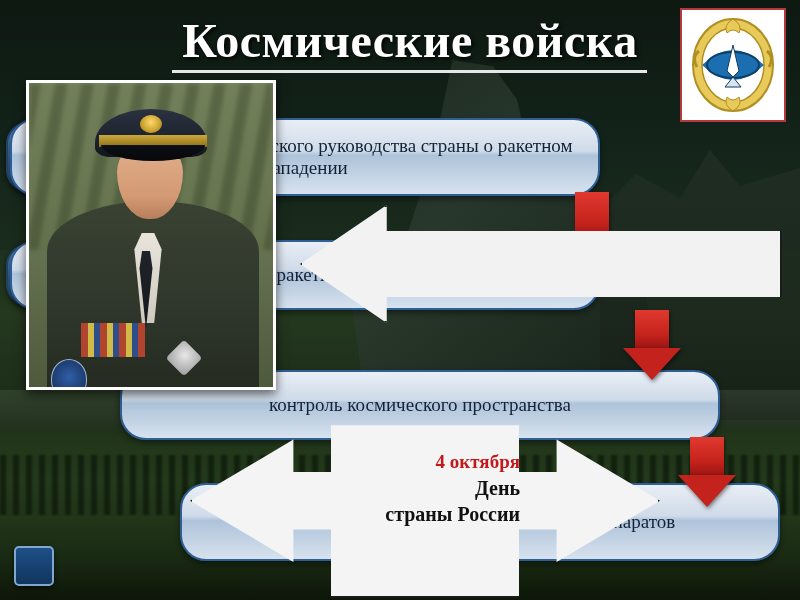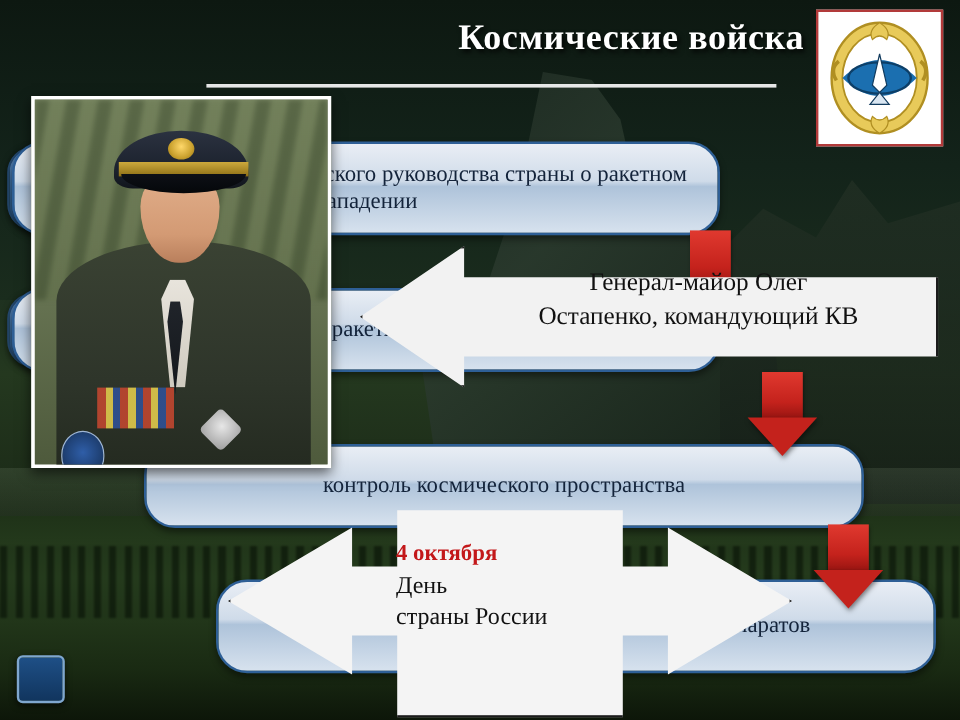--- a/index.html
+++ b/index.html
@@ -55,22 +55,22 @@
   }
   .silhouette2{
     position:absolute;left:600px;top:120px;width:200px;height:300px;
     background:linear-gradient(180deg,#243226 0%,#151e17 100%);
     clip-path:polygon(0% 30%,18% 18%,40% 26%,55% 10%,70% 22%,100% 16%,100% 100%,0% 100%);
     opacity:.75;
   }
   
   .title{
     position:absolute;left:150px;top:16px;width:520px;
-    text-align:right;
-    font-size:30px;font-weight:bold;color:#ffffff;
+    text-align:center;
+    font-size:48px;font-weight:bold;color:#ffffff;
     text-shadow:2px 2px 4px rgba(0,0,0,.85);
     letter-spacing:.5px;
     line-height:1.05;
   }
   .title-underline{
     position:absolute;left:172px;top:70px;width:475px;height:3px;
     background:#f2f2f2;opacity:.95;
   }
   
   .emblem{
@@ -205,25 +205,25 @@
   
   .callout-bottom{
     position:absolute;left:190px;top:418px;width:470px;height:180px;
     background:#f4f4f4;border:2px solid #1b1b1b;box-sizing:border-box;
     clip-path:polygon(
       0% 46%, 22% 12%, 22% 30%, 30% 30%, 30% 4%, 70% 4%, 70% 30%, 78% 30%, 78% 12%, 100% 46%,
       78% 80%, 78% 62%, 70% 62%, 70% 100%, 30% 100%, 30% 62%, 22% 62%, 22% 80%);
     box-shadow:0 4px 9px rgba(0,0,0,.45);
   }
   .callout-bottom-text{
-    position:absolute;left:330px;top:450px;width:190px;text-align:left;
+    position:absolute;left:330px;top:450px;width:190px;text-align:right;
     color:#111;font-size:20px;line-height:1.3;
   }
   .cb-date{color:#c3181a;font-weight:bold;font-size:19px;display:block;}
-  .cb-line{display:block;font-weight:normal;}
+  .cb-line{display:block;font-weight:bold;}
   
   .navbtn{
     position:absolute;left:14px;bottom:14px;width:40px;height:40px;
     background:linear-gradient(to bottom,#1e4f86,#11355e);
     border:2px solid #7fa7cf;border-radius:5px;box-sizing:border-box;
     display:flex;align-items:center;justify-content:center;
     color:#dce9f6;font-size:22px;line-height:1;
     box-shadow:0 2px 5px rgba(0,0,0,.6);
   }
   .hidden-text{visibility:hidden;}
@@ -297,24 +297,20 @@
     <div class="ph-band"></div>
     <div class="ph-cockade"></div>
     <div class="ph-visor"></div>
     <div class="ph-medals"></div>
     <div class="ph-patch"></div>
     <div class="ph-badge"></div>
     <span class="hidden-text">officer-portrait</span>
   </div>
 
   <div class="callout-left"></div>
-  <div class="callout-left-text">
-    <div>Генерал-майор Олег</div>
-    <div>Остапенко, командующий КВ</div>
-  </div>
 
   <div class="callout-bottom"></div>
   <div class="callout-bottom-text">
     <span class="cb-date">4 октября</span>
     <span class="cb-line">День</span>
     <span class="cb-line">страны России</span>
   </div>
 
   <div class="navbtn">
     <svg width="22" height="22" viewBox="0 0 22 22">

